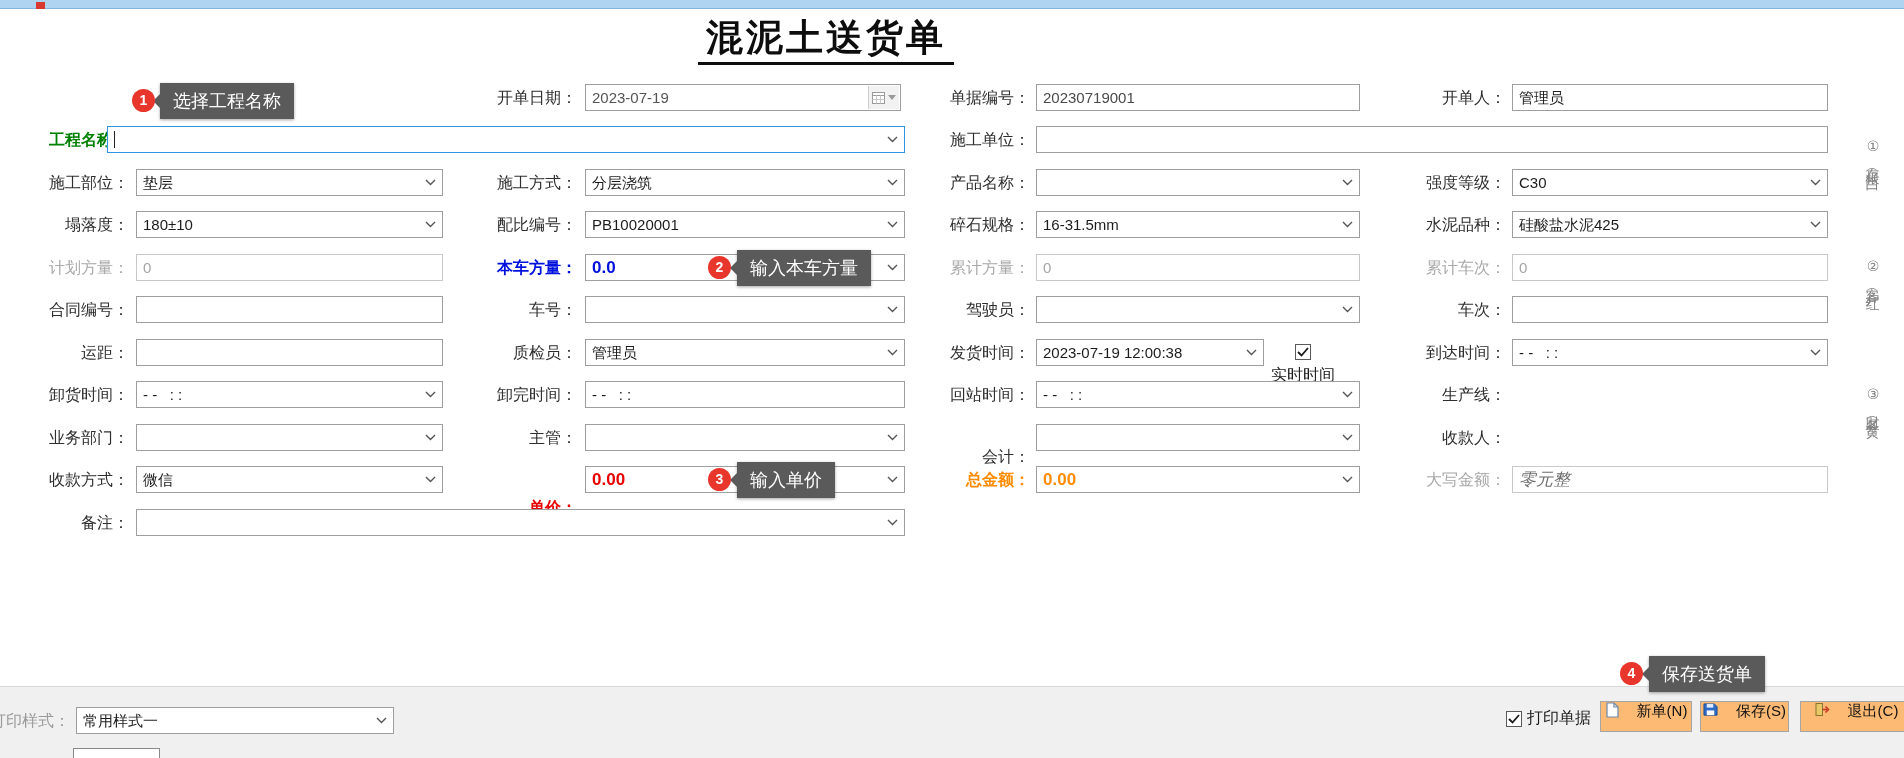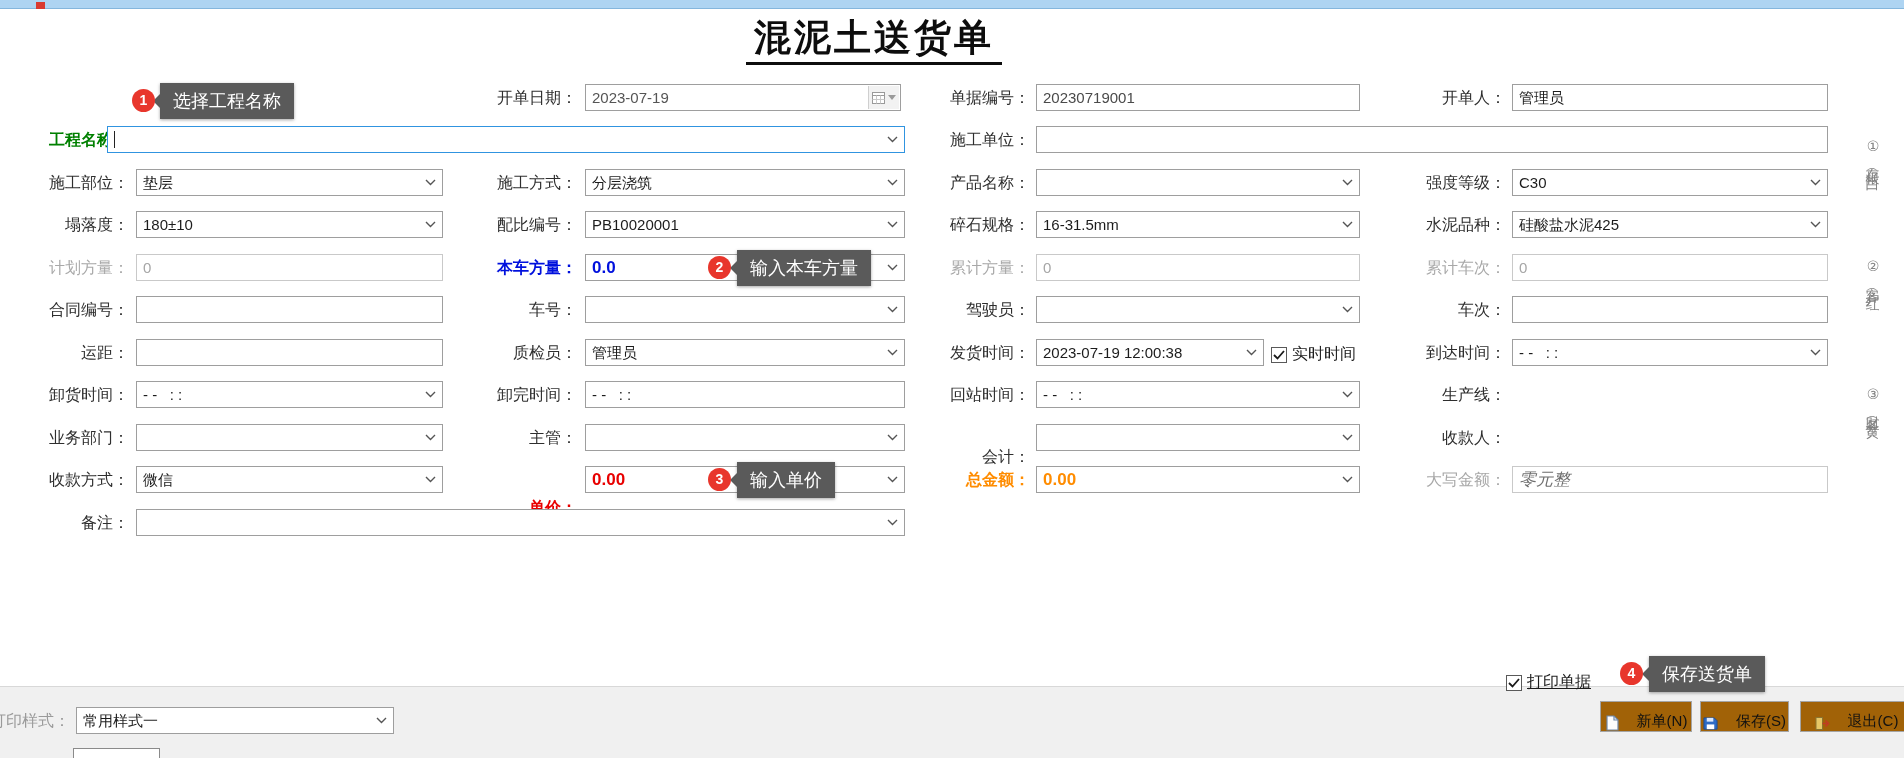--- a/index.html
+++ b/index.html
@@ -1,21 +1,21 @@
 <!DOCTYPE html>
 <html><head>
 <meta charset="utf-8">
 <style>
   html,body{margin:0;padding:0;background:#fff;}
   .stage{position:relative;width:1904px;height:758px;background:#fff;overflow:hidden;
          font-family:"Liberation Sans","DejaVu Sans",sans-serif;}
   .topstrip{position:absolute;left:0;top:0;width:1904px;height:8px;background:#aed4f2;border-bottom:1px solid #84b6dd;}
   .redmark{position:absolute;left:36px;top:2px;width:9px;height:7px;background:#d93a30;}
   .title{position:absolute;left:0;top:13px;width:1652px;text-align:center;
-         font-family:"DejaVu Serif","Liberation Serif",serif;font-size:37px;font-weight:bold;color:#0d0d0d;letter-spacing:3px;margin-left:48px;}
+         font-family:"DejaVu Serif","Liberation Serif",serif;font-size:37px;font-weight:bold;color:#0d0d0d;letter-spacing:3px;}
   .title span{border-bottom:3px solid #0d0d0d;padding:0 8px 3px;}
   .lbl{position:absolute;height:27px;line-height:27px;font-size:16px;color:#2e2e2e;text-align:right;white-space:nowrap;}
   .lbl.g{color:#008000;font-weight:700;}
   .lbl.b{color:#0010dd;font-weight:700;}
   .lbl.r{color:#e80000;font-weight:700;margin-top:28px;}
   .lbl.o{color:#ff8c00;font-weight:700;}
   .lbl.dim{color:#a8a8a8;}
   .fld{position:absolute;height:27px;box-sizing:border-box;background:#fff;border:1px solid #9e9e9e;
        font-size:15px;line-height:25px;color:#1c1c1c;padding:0 24px 0 6px;white-space:pre;overflow:hidden;}
   .fld.noarrow{padding-right:6px;}
@@ -33,22 +33,22 @@
   .box{width:16px;height:16px;box-sizing:border-box;border:1px solid #595959;background:#fff;
        display:flex;align-items:center;justify-content:center;}
   .tip{position:absolute;background:#5a5a5a;color:#fff;font-size:18px;line-height:1;padding:9px 13px;
        white-space:nowrap;z-index:4;box-shadow:0 1px 3px rgba(0,0,0,.35);}
   .tip::before{content:"";position:absolute;left:-7px;top:50%;margin-top:-7px;
        border-top:7px solid transparent;border-bottom:7px solid transparent;border-right:7px solid #5a5a5a;}
   .badge{position:absolute;width:23px;height:23px;border-radius:50%;background:#e8362c;color:#fff;
        font-size:14px;font-weight:bold;text-align:center;line-height:23px;z-index:5;}
   .vnote{position:absolute;left:1864px;writing-mode:vertical-rl;font-size:14px;color:#828282;letter-spacing:3px;}
   .footer{position:absolute;left:0;top:686px;width:1904px;height:72px;background:#f0f0f0;border-top:1px solid #d8d8d8;}
-  .btn{position:absolute;top:701px;height:31px;box-sizing:border-box;background:#a16207;border:1px solid #a5a5a5;
-       font-size:15px;color:#111;display:flex;align-items:flex-end;justify-content:center;gap:18px;z-index:2;}
+  .btn{position:absolute;top:701px;height:31px;box-sizing:border-box;background:#fdba74;border:1px solid #a5a5a5;
+       font-size:15px;color:#111;display:flex;align-items:flex-start;justify-content:center;gap:18px;z-index:2;}
   .partialbox{position:absolute;left:73px;top:748px;width:85px;height:14px;background:#fff;border:1px solid #8a8a8a;}
 </style>
 </head>
 <body>
 
 <div class="stage">
 
   <div class="topstrip"></div>
   <div class="redmark"></div>
 
@@ -157,21 +157,21 @@
   <div class="lbl" style="left:377px;top:339px;width:200px;">质检员：</div>
   <div class="fld" style="left:585px;top:339px;width:320px;"><span>管理员</span>
     <svg class="chev" width="11" height="7" viewBox="0 0 11 7">
         <polyline points="1,1 5.5,5.5 10,1" fill="none" stroke="#555" stroke-width="1.4"></polyline>
       </svg></div>
   <div class="lbl" style="left:830px;top:339px;width:200px;">发货时间：</div>
   <div class="fld" style="left:1036px;top:339px;width:228px;"><span>2023-07-19 12:00:38</span>
     <svg class="chev" width="11" height="7" viewBox="0 0 11 7">
         <polyline points="1,1 5.5,5.5 10,1" fill="none" stroke="#555" stroke-width="1.4"></polyline>
       </svg></div>
-  <div class="chk" style="left:1271px;top:344px;">
+  <div class="chk" style="left:1271px;top:344px;flex-direction:column;">
     <span class="box">
       <svg width="12" height="10" viewBox="0 0 12 10">
           <polyline points="1,5 4.5,8.5 11,1" fill="none" stroke="#1a1a1a" stroke-width="1.8"></polyline>
         </svg>
     </span>
     <span>实时时间</span>
   </div>
   <div class="lbl" style="left:1306px;top:339px;width:200px;">到达时间：</div>
   <div class="fld" style="left:1512px;top:339px;width:316px;"><span>- -   : :</span>
     <svg class="chev" width="11" height="7" viewBox="0 0 11 7">
@@ -249,21 +249,21 @@
   <div class="vnote" style="top:258px;">②客户（红）</div>
   <div class="vnote" style="top:386px;">③财务（黄）</div>
 
   <div class="footer"></div>
   <div class="lbl" style="left:-118px;top:707px;width:188px;color:#9a9a9a;z-index:2;">打印样式：</div>
   <div class="fld" style="left:76px;top:707px;width:318px;z-index:2;"><span>常用样式一</span>
     <svg class="chev" width="11" height="7" viewBox="0 0 11 7">
         <polyline points="1,1 5.5,5.5 10,1" fill="none" stroke="#555" stroke-width="1.4"></polyline>
       </svg></div>
 
-  <div class="chk" style="left:1506px;top:672px;z-index:2;text-decoration:underline;">
+  <div class="chk" style="left:1506px;top:708px;z-index:2;">
     <span class="box">
       <svg width="12" height="10" viewBox="0 0 12 10">
           <polyline points="1,5 4.5,8.5 11,1" fill="none" stroke="#1a1a1a" stroke-width="1.8"></polyline>
         </svg>
     </span>
     <span>打印单据</span>
   </div>
 
   <div class="btn" style="left:1600px;width:92px;">
     <svg width="14" height="16" viewBox="0 0 14 16">

